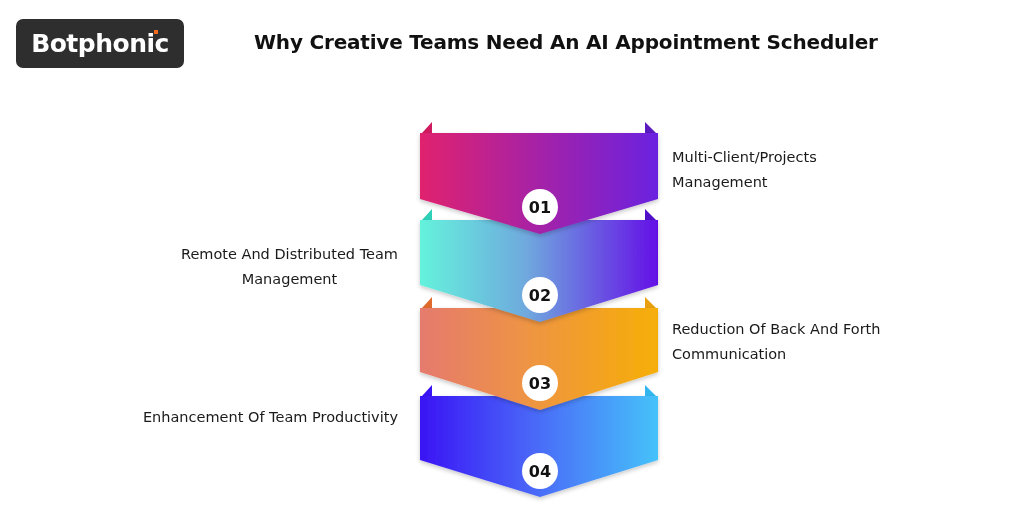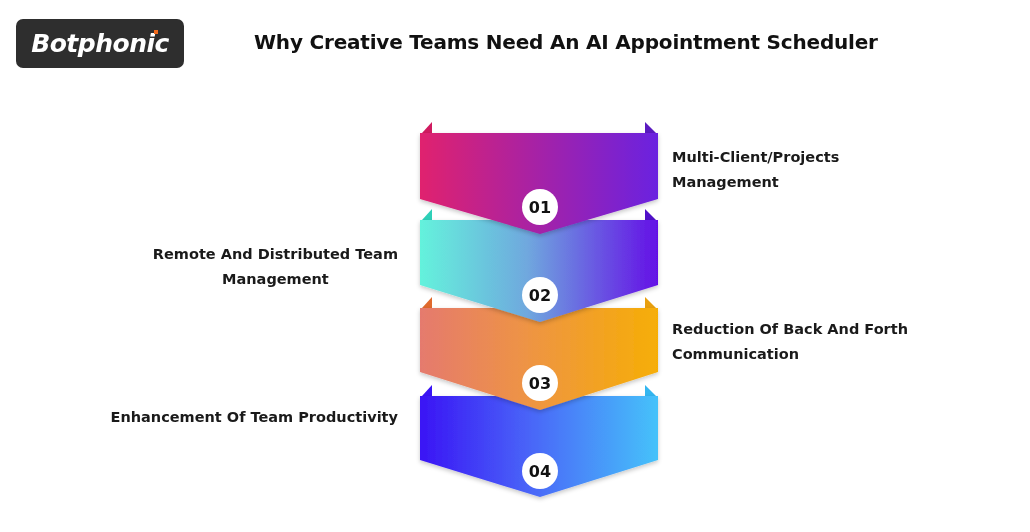--- a/index.html
+++ b/index.html
@@ -4,37 +4,37 @@
   <style>
     html, body { margin: 0; padding: 0; background: #ffffff; }
     body { width: 1030px; height: 532px; position: relative; overflow: hidden; font-family: "DejaVu Sans", sans-serif; }
     .logo {
       position: absolute; left: 16px; top: 19px; width: 168px; height: 49px;
       background: #2e2e2e; border-radius: 7px;
       display: flex; align-items: center; justify-content: center;
     }
     .logo-text {
       color: #ffffff; font-family: "DejaVu Sans", sans-serif; font-weight: bold;
-      font-size: 25px; letter-spacing: -0.5px; position: relative; font-style: italic;
+      font-size: 25px; letter-spacing: -0.5px; position: relative;
     }
     .logo-dot {
       position: absolute; width: 4px; height: 4px; background: #f26b1d;
       left: 138px; top: 11px;
     }
     .title {
       position: absolute; left: 254px; top: 30px; width: 700px;
       font-family: "DejaVu Sans", sans-serif; font-weight: bold; font-size: 20px;
       color: #111111; letter-spacing: -0.2px; white-space: nowrap;
     }
     svg.stack { position: absolute; left: 0; top: 0; }
     .badge-text {
       font-family: "DejaVu Sans", sans-serif; font-weight: bold; font-size: 16px; fill: #111111;
     }
     .label {
-      position: absolute; font-family: "DejaVu Sans", sans-serif; font-weight: bold;
+      position: absolute; font-family: "DejaVu Sans", sans-serif; font-weight: normal;
       font-size: 14.5px; line-height: 25px; color: #1a1a1a; white-space: nowrap;
     }
     .label.right { text-align: left; }
     .label.left { text-align: center; }
   </style>
 </head>
 <body>
 
 <div class="logo">
   <span class="logo-text">Botphonic</span>

